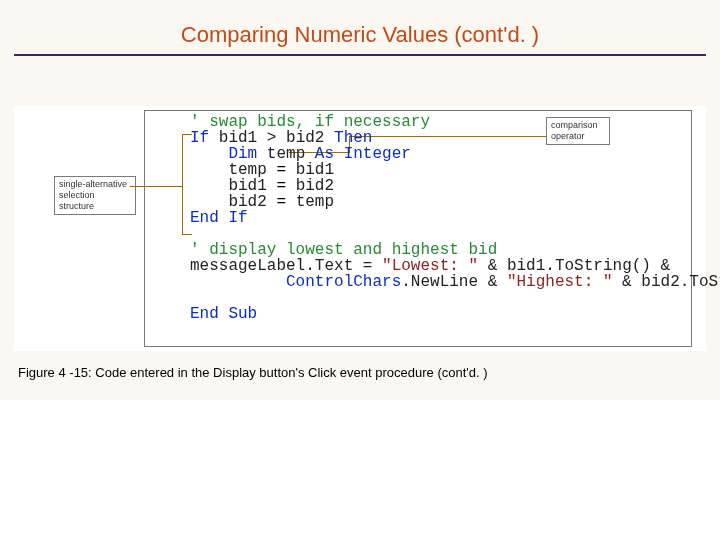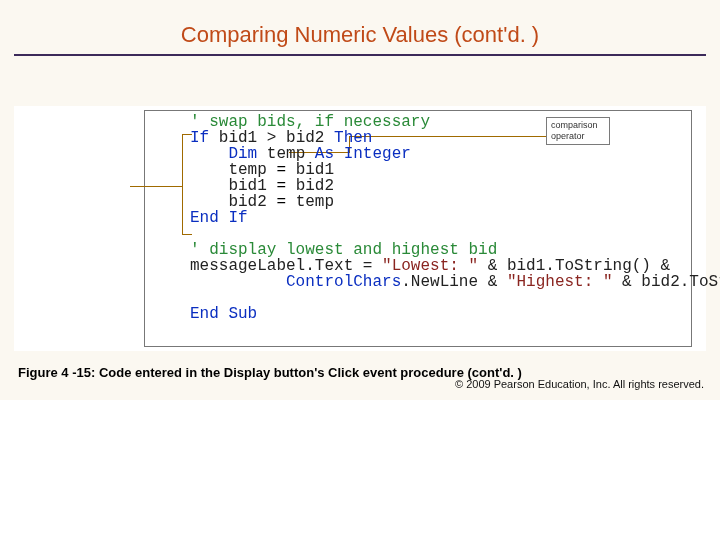--- a/index.html
+++ b/index.html
@@ -66,21 +66,21 @@
   .callout.right { left: 532px; top: 11px; width: 54px; }
 
   .conn {
     position: absolute;
     background: #a06a00;
   }
 
   .caption {
     margin: 14px 0 0 4px;
     font-size: 13px;
-    font-weight: bold;
+    font-weight: normal;
     color: #000;
   }
   .footer {
     position: absolute;
     right: 16px;
     bottom: 10px;
     font-size: 11px;
     color: #111;
   }
   .outer-border {
@@ -97,20 +97,21 @@
 <body>
 
 <div class="slide">
 
   <div class="title">Comparing Numeric Values (cont'd. )</div>
   <hr class="hr-line">
 
   <div class="figure-panel">
     <div class="outer-border"></div>
 
+    <div class="callout left">single-alternative selection structure</div>
     <div class="callout right">comparison operator</div>
 
     <div class="conn" style="left:116px; top:80px; width:52px; height:1px;"></div>
     <div class="conn" style="left:168px; top:28px; width:1px; height:100px;"></div>
     <div class="conn" style="left:168px; top:28px; width:10px; height:1px;"></div>
     <div class="conn" style="left:168px; top:128px; width:10px; height:1px;"></div>
 
     <div class="conn" style="left:336px; top:30px; width:196px; height:1px;"></div>
     <div class="conn" style="left:275px; top:46px; width:60px; height:1px;"></div>
     <div class="conn" style="left:335px; top:30px; width:1px; height:17px;"></div>
@@ -125,17 +126,13 @@
 
 <span class="comm">' display lowest and highest bid</span>
 <span class="txt">messageLabel.Text</span> <span class="txt">=</span> <span class="str">"Lowest: "</span> <span class="txt">&amp;</span> <span class="txt">bid1.ToString()</span> <span class="txt">&amp;</span>
           <span class="kw">ControlChars</span><span class="txt">.NewLine</span> <span class="txt">&amp;</span> <span class="str">"Highest: "</span> <span class="txt">&amp;</span> <span class="txt">bid2.ToString()</span>
 
 <span class="kw">End Sub</span></div>
   </div>
 
   <div class="caption">Figure 4 -15: Code entered in the Display button's Click event procedure (cont'd. )</div>
 
-  <div class="footer">
-    <span>©</span>
-    <span>2009 Pearson Education, Inc. All rights reserved.</span>
-  </div>
 </div>
 
 </body></html>

